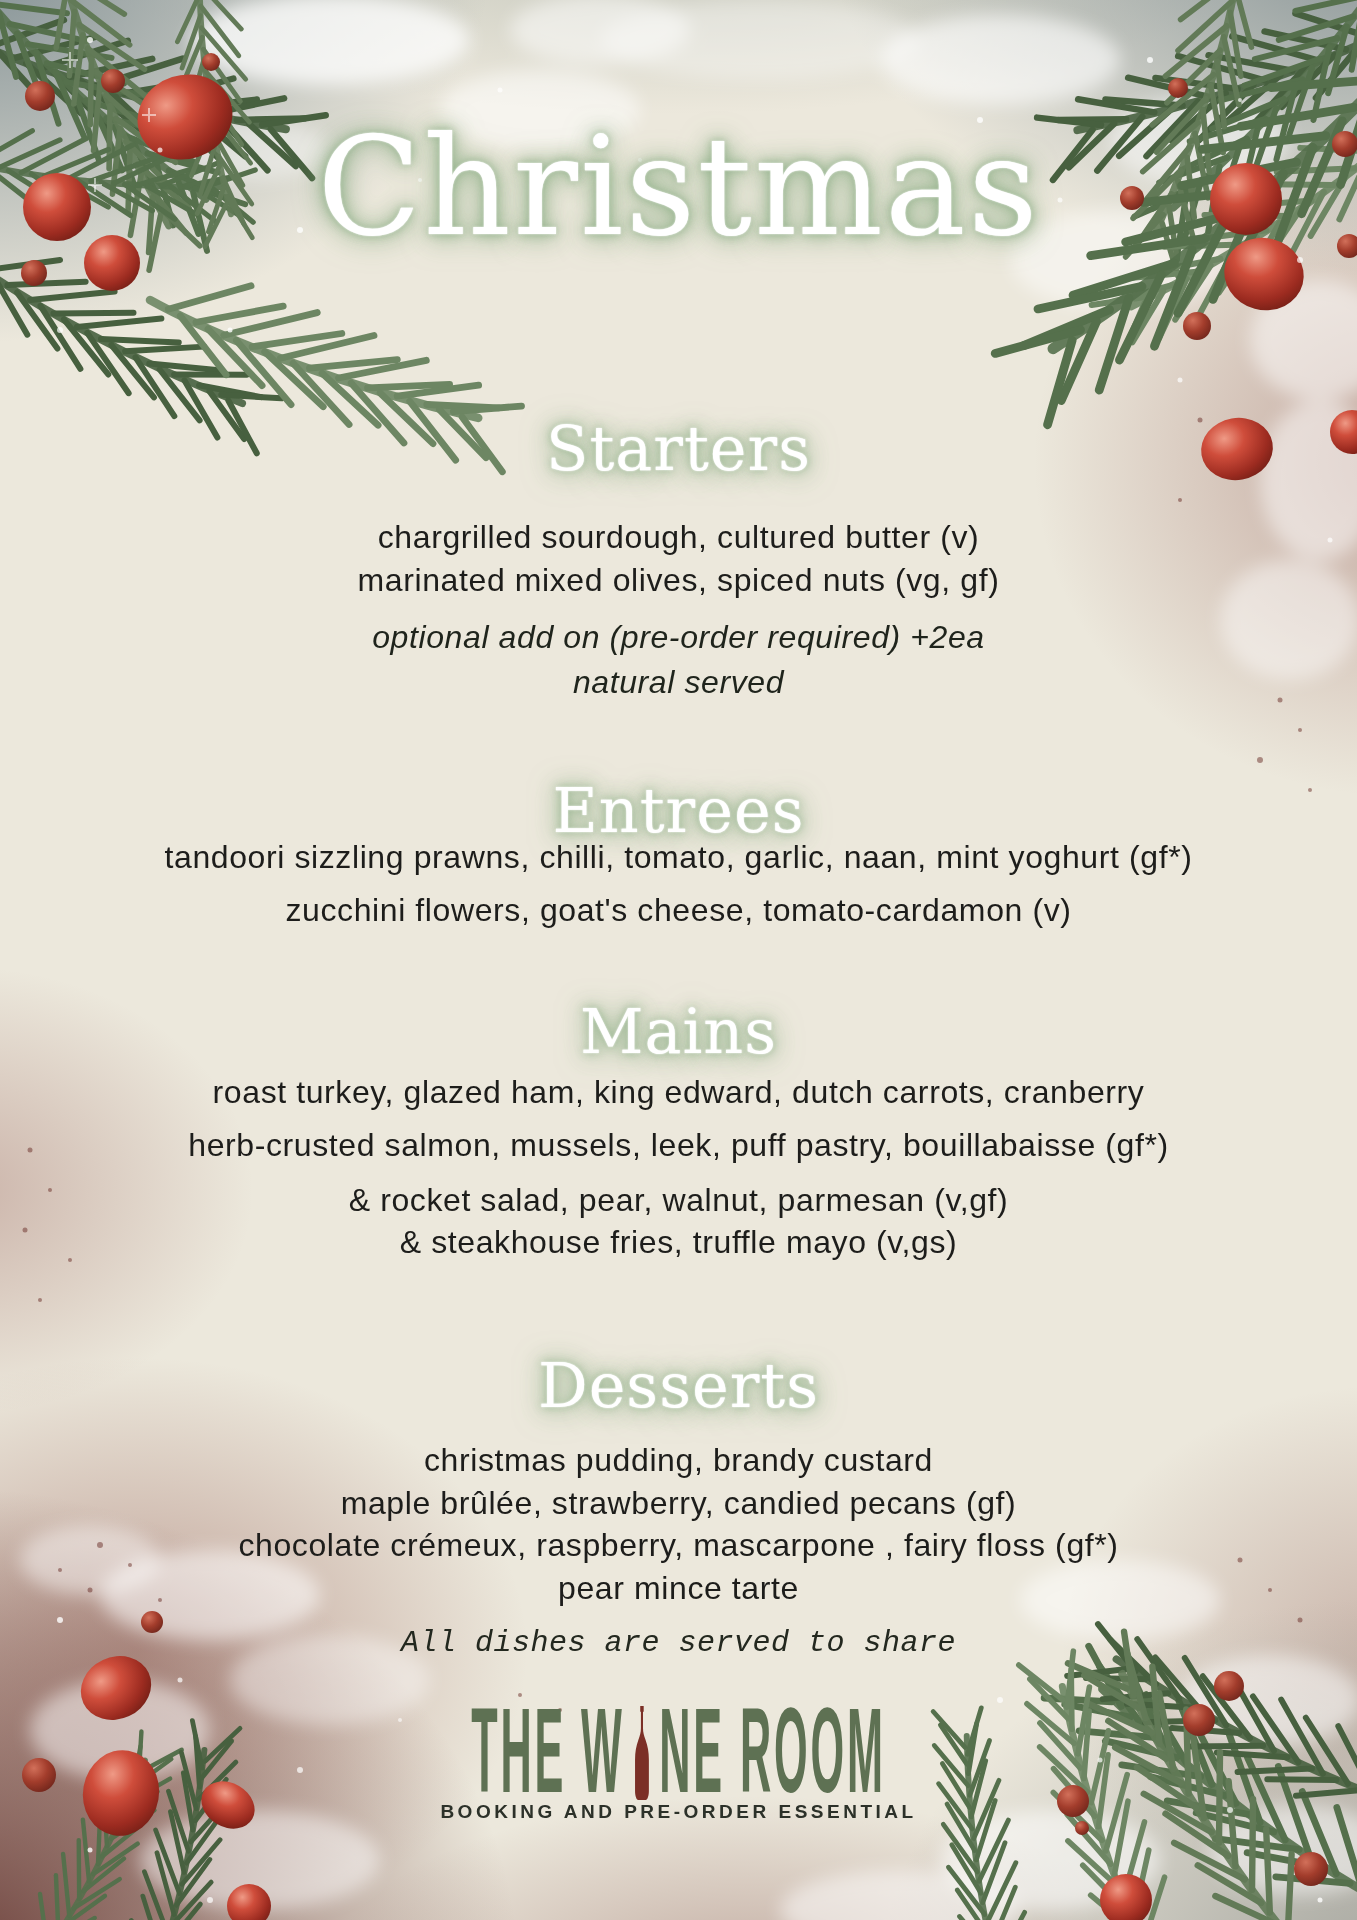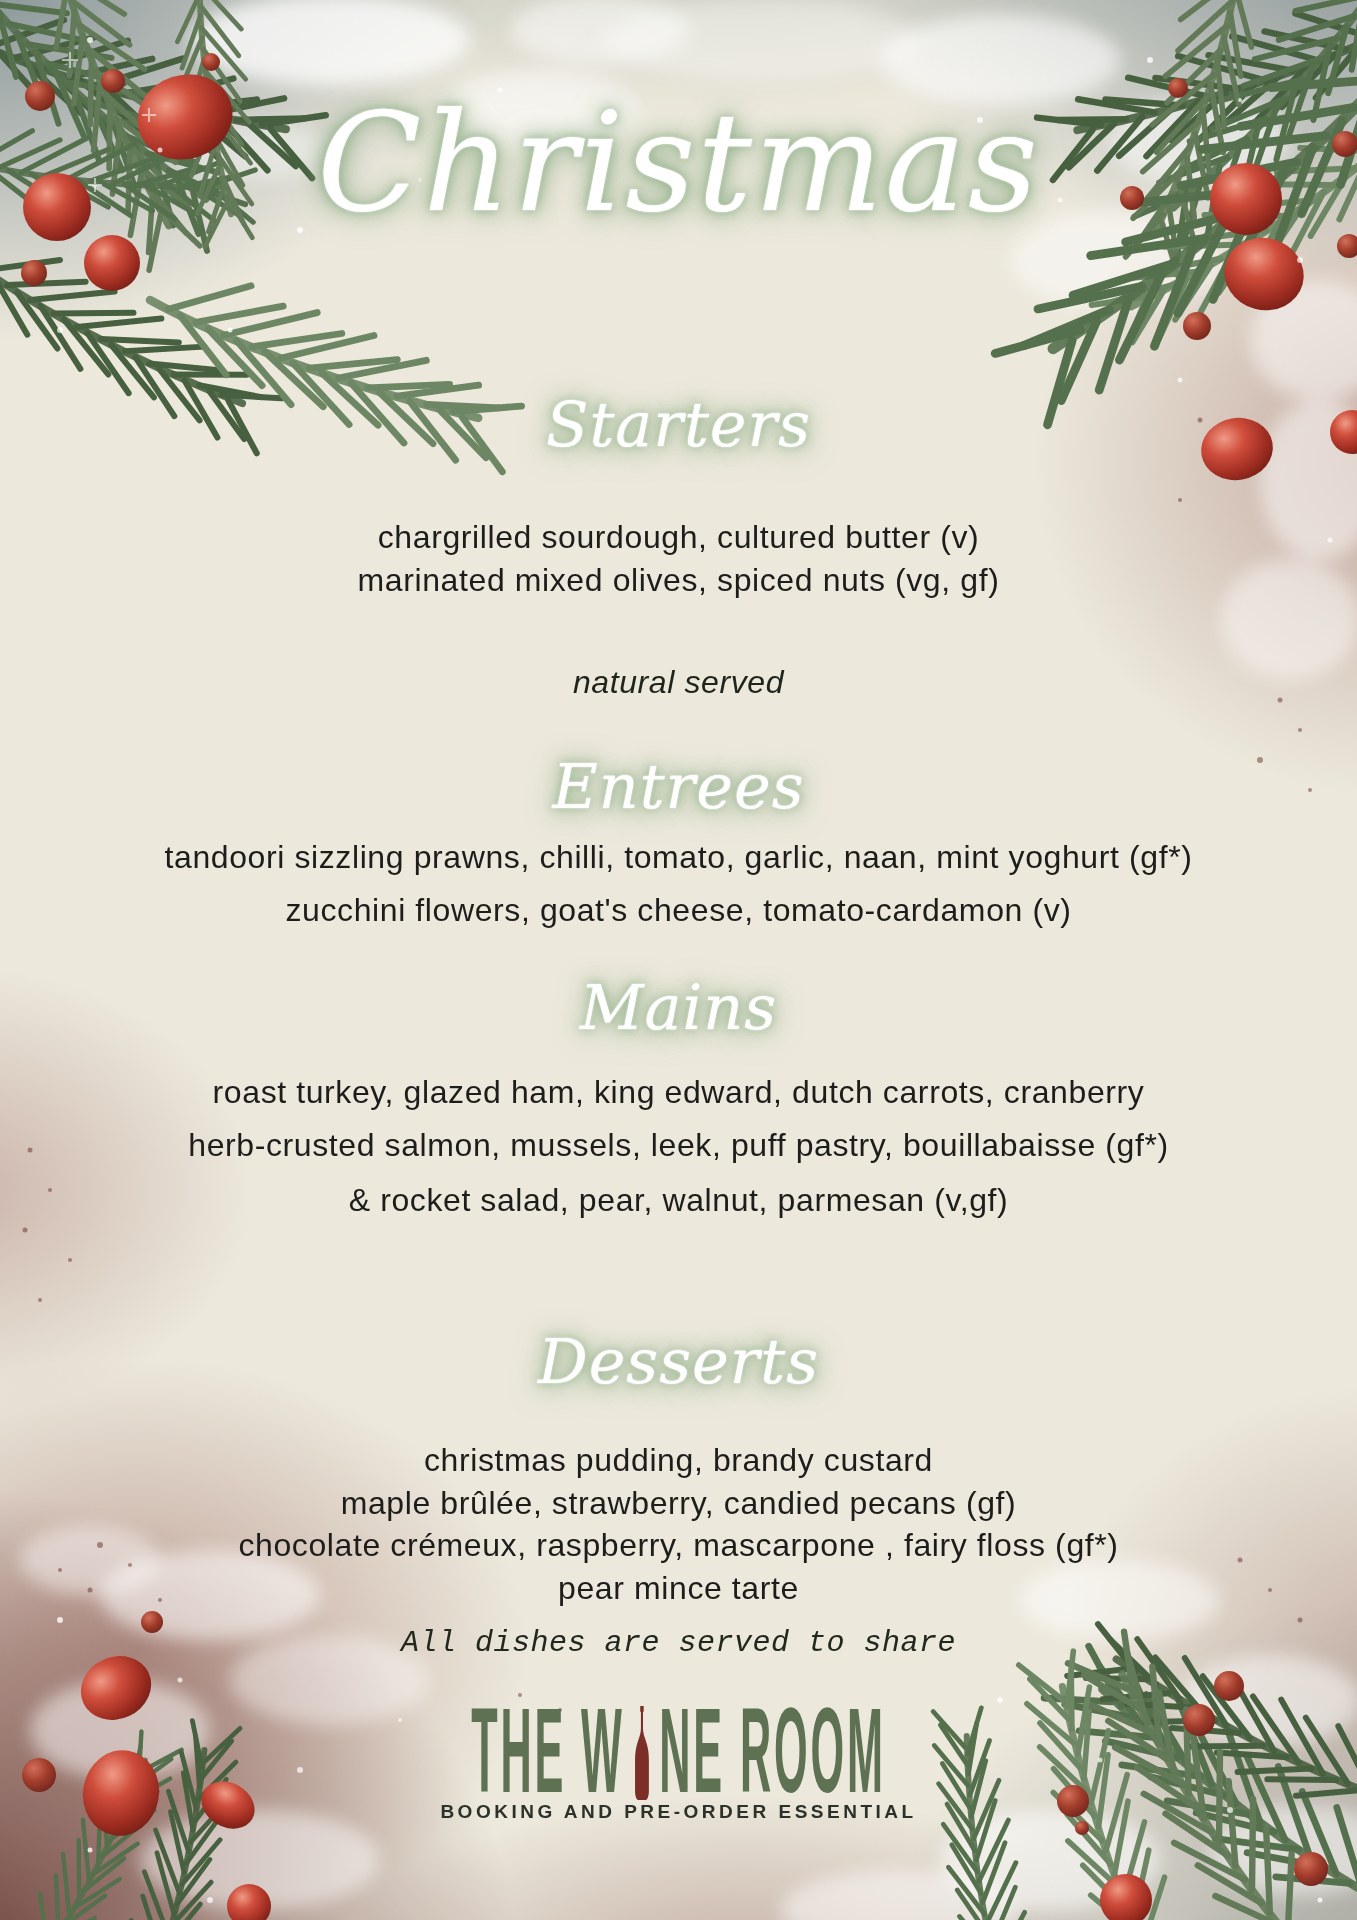--- a/index.html
+++ b/index.html
@@ -16,23 +16,24 @@
       radial-gradient(ellipse 820px 700px at -4% 103%, rgba(99,51,46,.97),    rgba(99,51,46,0) 70%),
       radial-gradient(ellipse 560px 420px at 10% 86%,  rgba(146,89,80,.50),   rgba(146,89,80,0) 70%),
       radial-gradient(ellipse 760px 560px at 103% 103%,rgba(151,152,146,.85), rgba(151,152,146,0) 68%),
       radial-gradient(ellipse 460px 380px at 102% 86%, rgba(139,88,80,.35),   rgba(139,88,80,0) 70%),
       radial-gradient(ellipse 600px 260px at 55% 103%, rgba(132,82,75,.40),   rgba(132,82,75,0) 70%);
   }
   .decor{position:absolute;inset:0;width:100%;height:100%;pointer-events:none;}
   .content{position:absolute;inset:0;}
   .line{position:absolute;left:0;right:0;margin:0;text-align:center;}
   .script{
-    font-family:"DejaVu Serif",serif;font-style:italic;font-weight:400;color:#ffffff;
+    font-family:"DejaVu Serif",serif;font-weight:400;color:#ffffff;
     text-shadow:0 0 2px rgba(255,255,255,.95),0 0 9px rgba(147,178,140,.95),
                 0 0 20px rgba(135,170,128,.85),0 3px 30px rgba(120,160,115,.6);
+    margin-top:24px;
   }
   .title{font-size:136px;line-height:150px;letter-spacing:2px;}
   .heading{font-size:62px;line-height:74px;letter-spacing:1px;}
   .subtitle{font-size:52px;line-height:62px;font-weight:700;letter-spacing:9px;color:#2c4128;}
   .item{font-size:32px;line-height:40px;letter-spacing:.6px;color:#1d1d1b;font-weight:500;}
   .item.em{font-style:italic;color:#1f241c;}
   .note{font-size:30px;line-height:38px;font-style:italic;color:#23281f;letter-spacing:.5px;font-family:Liberation Mono, monospace;}
   .logo-row{position:absolute;left:0;right:0;top:1702px;display:flex;justify-content:center;
     align-items:flex-start;transform:scaleX(.36);}
   .logo-txt{font-size:120px;line-height:96px;font-weight:700;letter-spacing:8px;color:#5e7153;white-space:pre;}
@@ -230,30 +231,32 @@
   </svg>
 
   <div class="content">
 
     <h1 class="line script title" style="top:88px">Christmas</h1>
 
 
     <h3 class="line script heading" style="top:388px">Starters</h3>
     <p class="line item" style="top:517px">chargrilled sourdough, cultured butter (v)</p>
     <p class="line item" style="top:560px">marinated mixed olives, spiced nuts (vg, gf)</p>
+    <p class="line item em" style="top:617px">optional add on (pre-order required) +2ea</p>
     <p class="line item em" style="top:662px">natural served</p>
 
     <h3 class="line script heading" style="top:750px">Entrees</h3>
     <p class="line item" style="top:837px">tandoori sizzling prawns, chilli, tomato, garlic, naan, mint yoghurt (gf*)</p>
     <p class="line item" style="top:890px">zucchini flowers, goat's cheese, tomato-cardamon (v)</p>
 
     <h3 class="line script heading" style="top:971px">Mains</h3>
     <p class="line item" style="top:1072px">roast turkey, glazed ham, king edward, dutch carrots, cranberry</p>
     <p class="line item" style="top:1125px">herb-crusted salmon, mussels, leek, puff pastry, bouillabaisse (gf*)</p>
     <p class="line item" style="top:1180px">&amp; rocket salad, pear, walnut, parmesan (v,gf)</p>
+    <p class="line item" style="top:1222px">&amp; steakhouse fries, truffle mayo (v,gs)</p>
 
     <h3 class="line script heading" style="top:1325px">Desserts</h3>
     <p class="line item" style="top:1440px">christmas pudding, brandy custard</p>
     <p class="line item" style="top:1483px">maple brûlée, strawberry, candied pecans (gf)</p>
     <p class="line item" style="top:1525px">chocolate crémeux, raspberry, mascarpone , fairy floss (gf*)</p>
     <p class="line item" style="top:1568px">pear mince tarte</p>
 
     <p class="line note" style="top:1624px">All dishes are served to share</p>
 
     <div class="logo-row">

